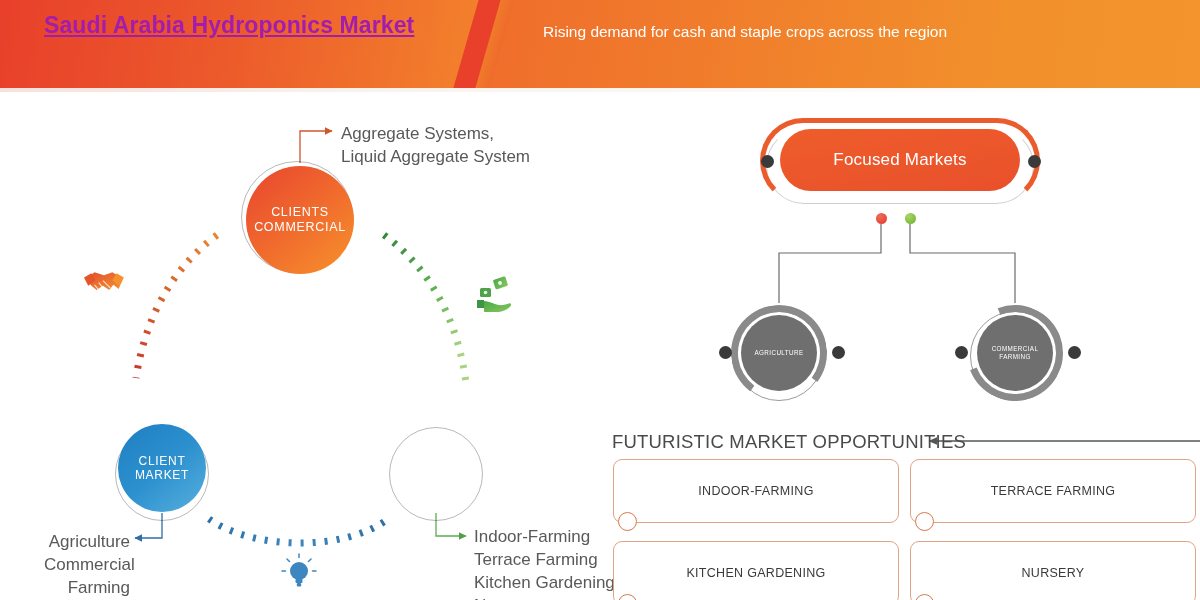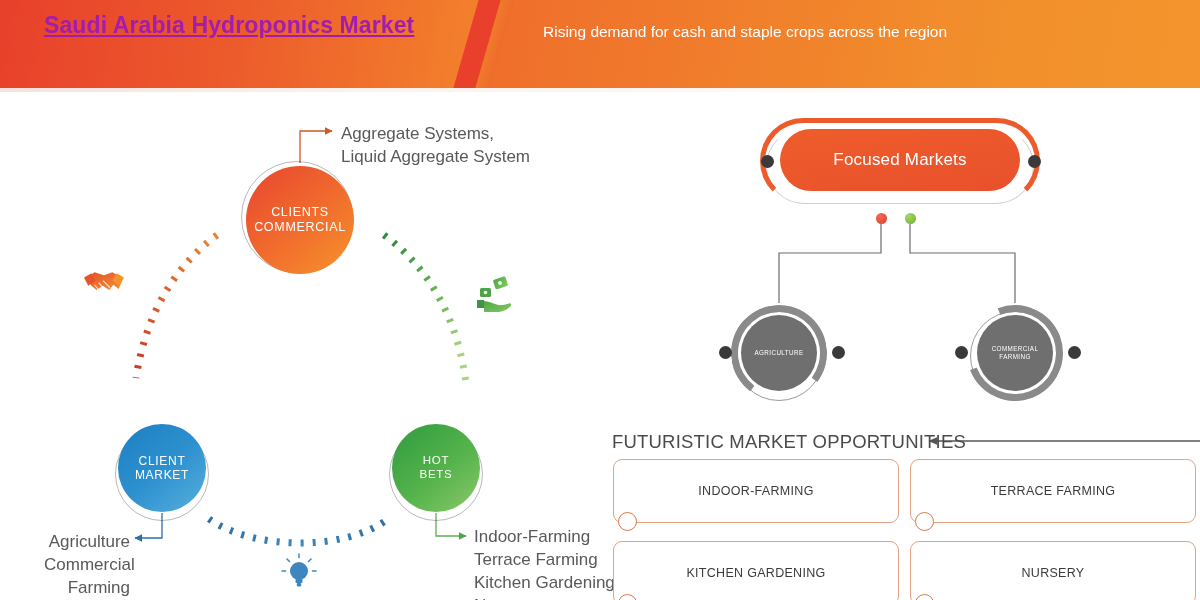--- a/index.html
+++ b/index.html
@@ -284,26 +284,20 @@
 
   <div class="ring" id="client-focus-ring"></div>
   <div class="circle" id="client-focus">
     <div>
       <div>CLIENT</div>
       <div>MARKET</div>
     </div>
   </div>
 
   <div class="ring" id="hot-bets-ring"></div>
-  <div class="circle" id="hot-bets">
-    <div>
-      <div>HOT</div>
-      <div>BETS</div>
-    </div>
-  </div>
 
   <div class="lbl" id="lbl-aggregate">
     <div>Aggregate Systems,</div>
     <div>Liquid Aggregate System</div>
   </div>
 
   <div class="lbl" id="lbl-agriculture">
     <div>Agriculture</div>
     <div>Commercial</div>
     <div>Farming</div>

